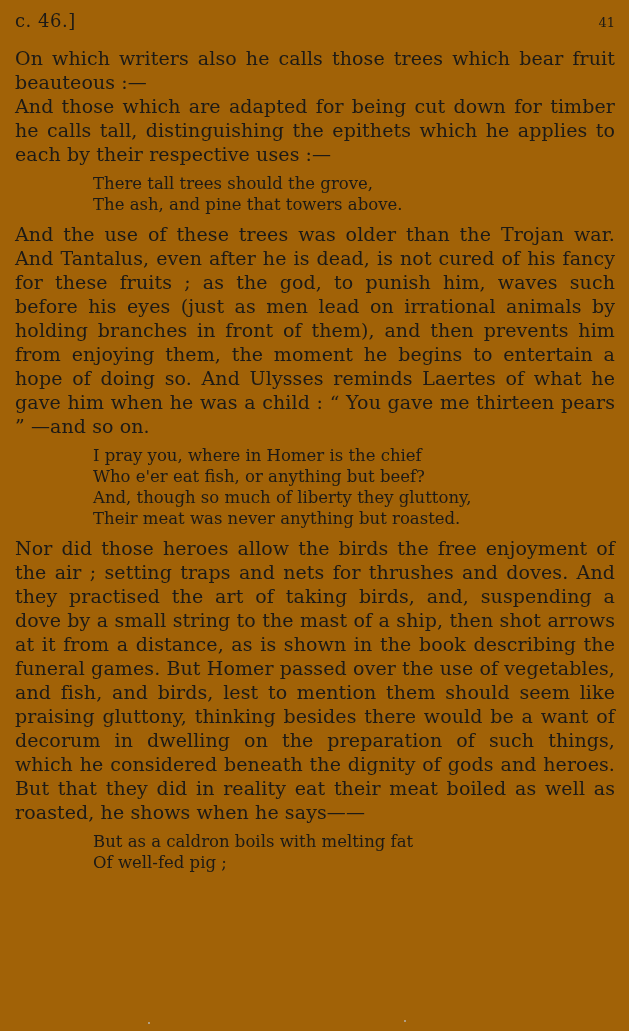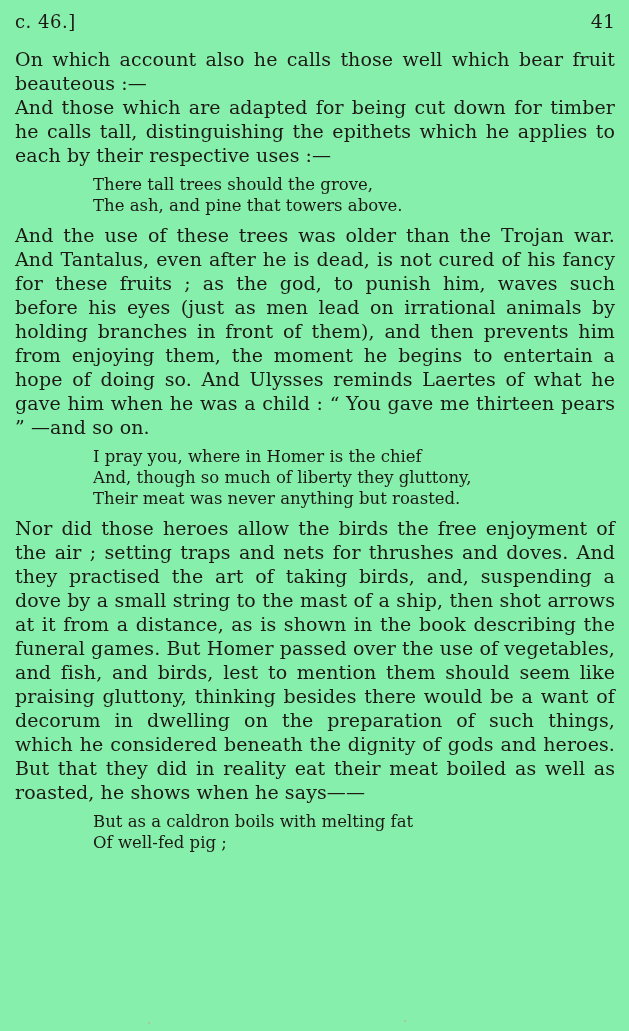--- a/index.html
+++ b/index.html
@@ -7,21 +7,21 @@
     padding: 0;
     background: #e8e6e1;
   }
   .page {
     position: relative;
     width: 629px;
     height: 1031px;
     box-sizing: border-box;
     margin: 0 auto;
     padding: 10px 14px 0 15px;
-    background: #86efac;
+    background: #a16207;
     color: #1d1a16;
     font-family: "DejaVu Serif", "Liberation Serif", serif;
     overflow: hidden;
   }
   .header {
     display: flex;
     align-items: baseline;
     justify-content: space-between;
     margin-bottom: 15px;
   }
@@ -31,21 +31,21 @@
     letter-spacing: 0.5px;
   }
   .h-center {
     font-size: 15px;
     letter-spacing: 1.5px;
     word-spacing: 7px;
     text-align: center;
     flex: 1;
   }
   .h-right {
-    font-size: 19px;
+    font-size: 13px;
     width: 120px;
     text-align: right;
   }
   .body-para {
     margin: 0;
     font-size: 19px;
     line-height: 24px;
     text-align: justify;
     text-justify: inter-word;
     letter-spacing: 0.1px;
@@ -75,35 +75,36 @@
 </head>
 <body>
 
 <div class="page">
 
   <div class="header">
     <span class="h-left">c. 46.]</span>
     <span class="h-right">41</span>
   </div>
 
-  <p class="body-para">On which account also he calls those well which bear fruit beauteous :—</p>
+  <p class="body-para">On which writers also he calls those trees which bear fruit beauteous :—</p>
 
 
   <p class="body-para">And those which are adapted for being cut down for timber he calls tall, distinguishing the epithets which he applies to each by their respective uses :—</p>
 
   <div class="verse">
     <div class="verse-line">There tall trees should the grove,</div>
     <div class="verse-line">The ash, and pine that towers above.</div>
   </div>
 
   <p class="body-para">And the use of these trees was older than the Trojan war. And Tantalus, even after he is dead, is not cured of his fancy for these fruits ; as the god, to punish him, waves such before his eyes (just as men lead on irrational animals by holding branches in front of them), and then prevents him from enjoying them, the moment he begins to entertain a hope of doing so.  And Ulysses reminds Laertes of what he gave him when he was a child : “ You gave me thirteen pears ” —and so on.</p>
 
 
   <div class="verse">
     <div class="verse-line">I pray you, where in Homer is the chief</div>
+    <div class="verse-line">Who e'er eat fish, or anything but beef?</div>
     <div class="verse-line">And, though so much of liberty they gluttony,</div>
     <div class="verse-line">Their meat was never anything but roasted.</div>
   </div>
 
   <p class="body-para">Nor did those heroes allow the birds the free enjoyment of the air ; setting traps and nets for thrushes and doves.  And they practised the art of taking birds, and, suspending a dove by a small string to the mast of a ship, then shot arrows at it from a distance, as is shown in the book describing the funeral games.  But Homer passed over the use of vegetables, and fish, and birds, lest to mention them should seem like praising gluttony, thinking besides there would be a want of decorum in dwelling on the preparation of such things, which he considered beneath the dignity of gods and heroes. But that they did in reality eat their meat boiled as well as roasted, he shows when he says——</p>
 
   <div class="verse">
     <div class="verse-line">But as a caldron boils with melting fat</div>
     <div class="verse-line">Of well-fed pig ;</div>
   </div>

